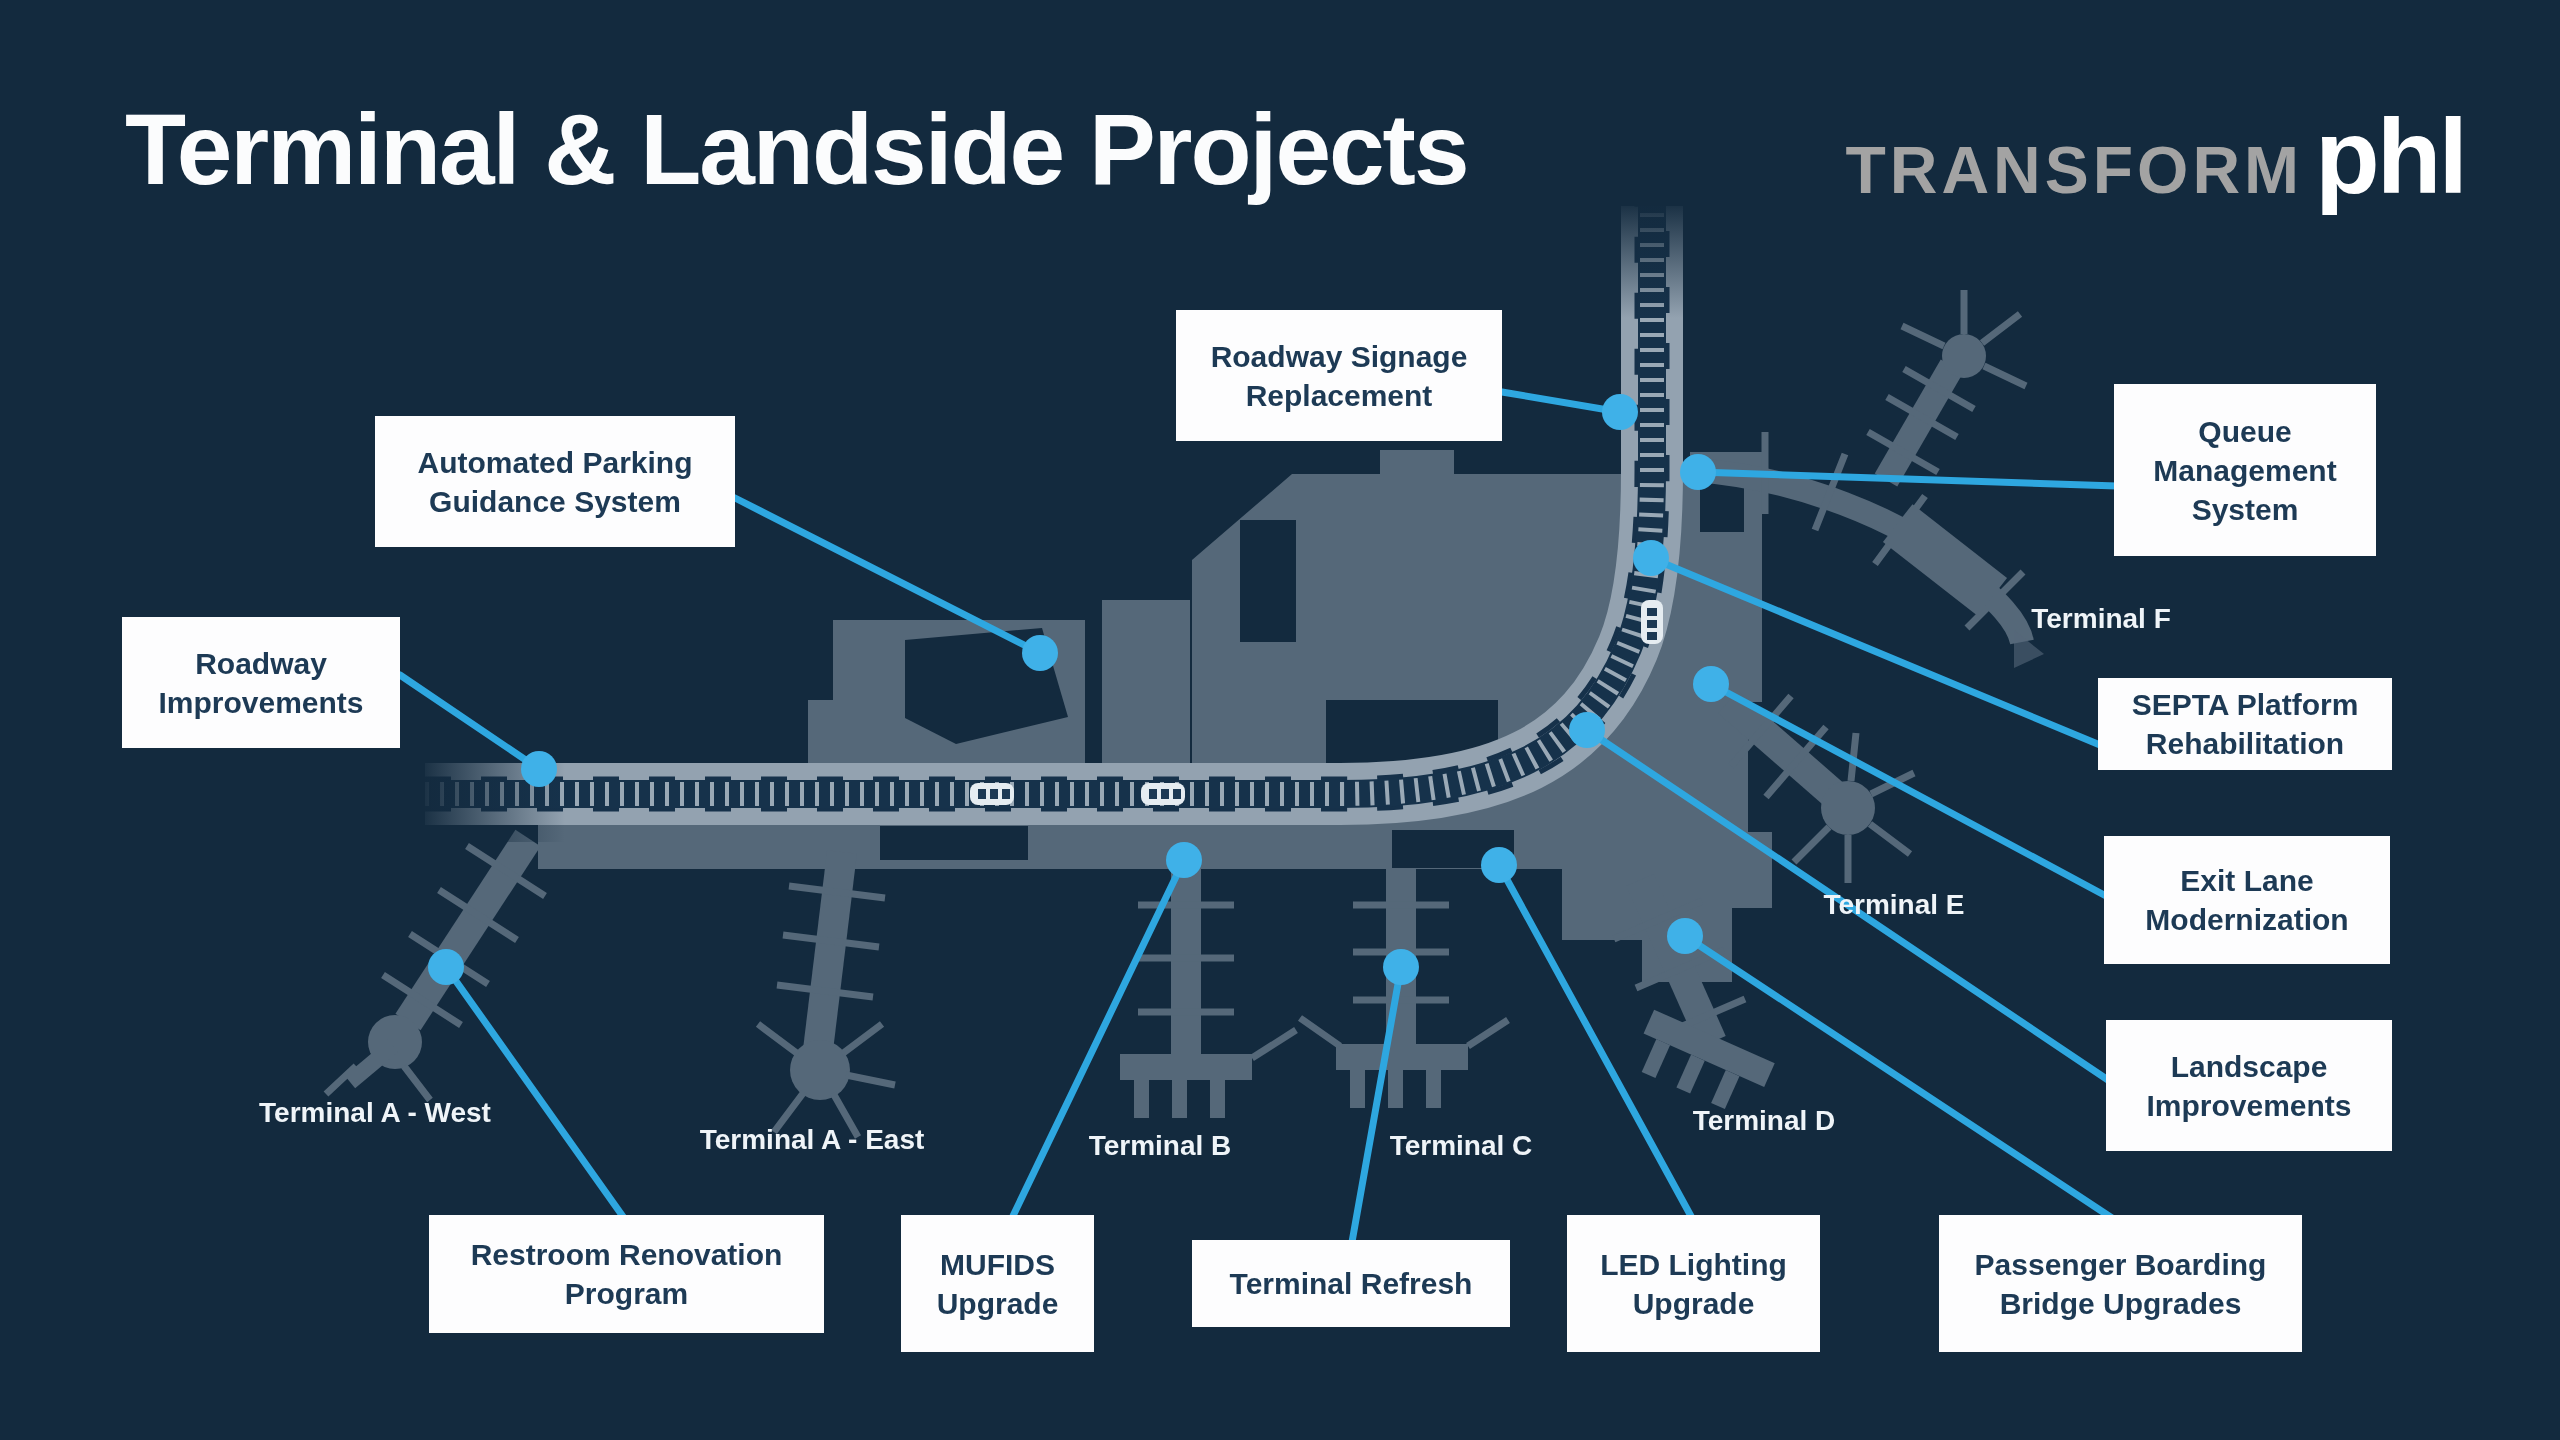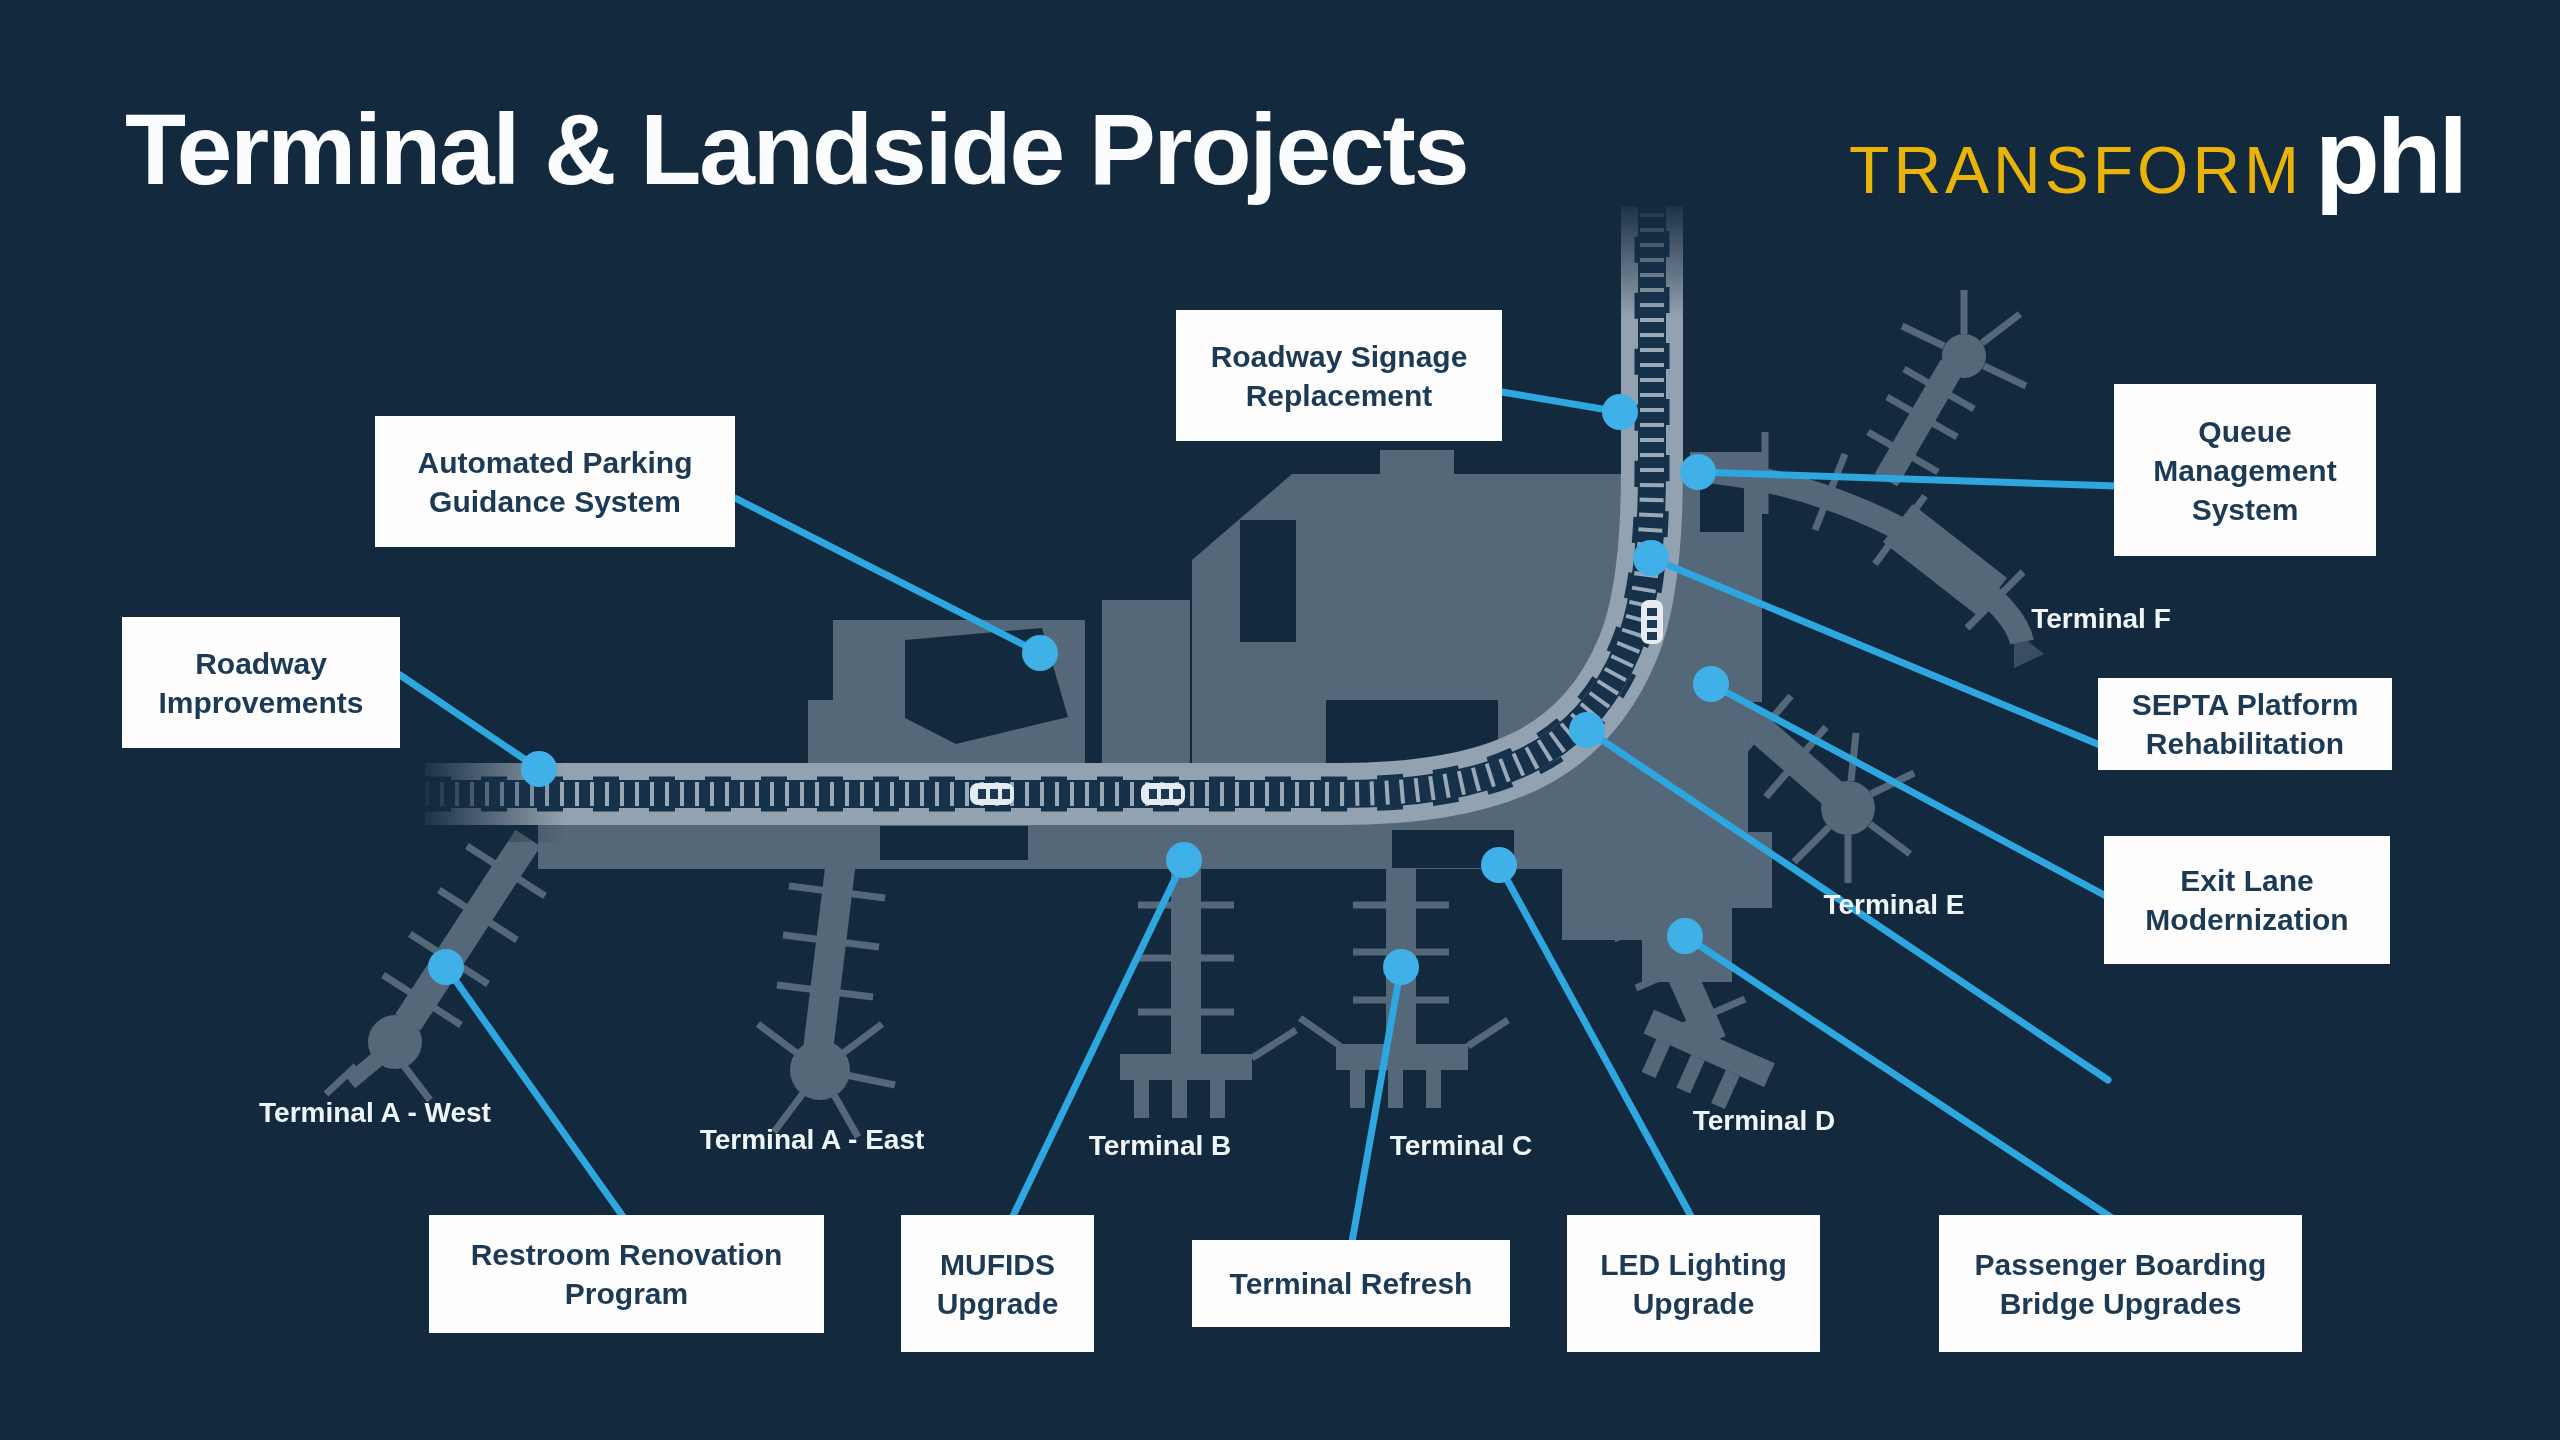--- a/index.html
+++ b/index.html
@@ -2,21 +2,21 @@
 <html><head>
 <meta charset="utf-8">
 <style>
   html,body{margin:0;padding:0;background:#0c1e2e;}
   .stage{position:relative;width:2560px;height:1440px;background:#132A3E;
          font-family:"Liberation Sans",sans-serif;overflow:hidden;}
   .map-svg{position:absolute;left:0;top:0;}
   .title{position:absolute;left:125px;top:92px;color:#FBFCFD;font-weight:bold;
          font-size:100px;letter-spacing:-2px;white-space:nowrap;}
   .logo{position:absolute;right:95px;top:96px;display:flex;align-items:baseline;}
-  .logo-transform{color:#eab308;font-size:66px;font-weight:normal;letter-spacing:4px;margin-left:18px;}
+  .logo-transform{color:#a3a3a3;font-size:66px;font-weight:bold;letter-spacing:4px;margin-left:18px;}
   .logo-phl{color:#FFFFFF;font-size:106px;font-weight:bold;margin-left:12px;letter-spacing:-3px;}
   .project-box{position:absolute;background:#FDFDFE;color:#1D3A55;font-weight:bold;
          font-size:30px;line-height:1.3;display:flex;align-items:center;justify-content:center;
          text-align:center;padding:0 16px;box-sizing:border-box;}
   .terminal-label{position:absolute;transform:translate(-50%,-50%);color:#EFF4F8;
          font-weight:bold;font-size:28px;white-space:nowrap;}
 </style>
 </head>
 <body>
 
@@ -198,20 +198,21 @@
     <span class="logo-transform">TRANSFORM</span>
     <span class="logo-phl">phl</span>
   </div>
 
   <div class="project-box" style="left:1176px;top:310px;width:326px;height:131px;">Roadway Signage Replacement</div>
   <div class="project-box" style="left:375px;top:416px;width:360px;height:131px;">Automated Parking Guidance System</div>
   <div class="project-box" style="left:122px;top:617px;width:278px;height:131px;">Roadway Improvements</div>
   <div class="project-box" style="left:2114px;top:384px;width:262px;height:172px;">Queue Management System</div>
   <div class="project-box" style="left:2098px;top:678px;width:294px;height:92px;">SEPTA Platform Rehabilitation</div>
   <div class="project-box" style="left:2104px;top:836px;width:286px;height:128px;">Exit Lane Modernization</div>
+  <div class="project-box" style="left:2106px;top:1020px;width:286px;height:131px;">Landscape Improvements</div>
   <div class="project-box" style="left:429px;top:1215px;width:395px;height:118px;">Restroom Renovation Program</div>
   <div class="project-box" style="left:901px;top:1215px;width:193px;height:137px;">MUFIDS Upgrade</div>
   <div class="project-box" style="left:1192px;top:1240px;width:318px;height:87px;">Terminal Refresh</div>
   <div class="project-box" style="left:1567px;top:1215px;width:253px;height:137px;">LED Lighting Upgrade</div>
   <div class="project-box" style="left:1939px;top:1215px;width:363px;height:137px;">Passenger Boarding Bridge Upgrades</div>
 
   <div class="terminal-label" style="left:375px;top:1113px;">Terminal A - West</div>
   <div class="terminal-label" style="left:812px;top:1140px;">Terminal A - East</div>
   <div class="terminal-label" style="left:1160px;top:1146px;">Terminal B</div>
   <div class="terminal-label" style="left:1461px;top:1146px;">Terminal C</div>

